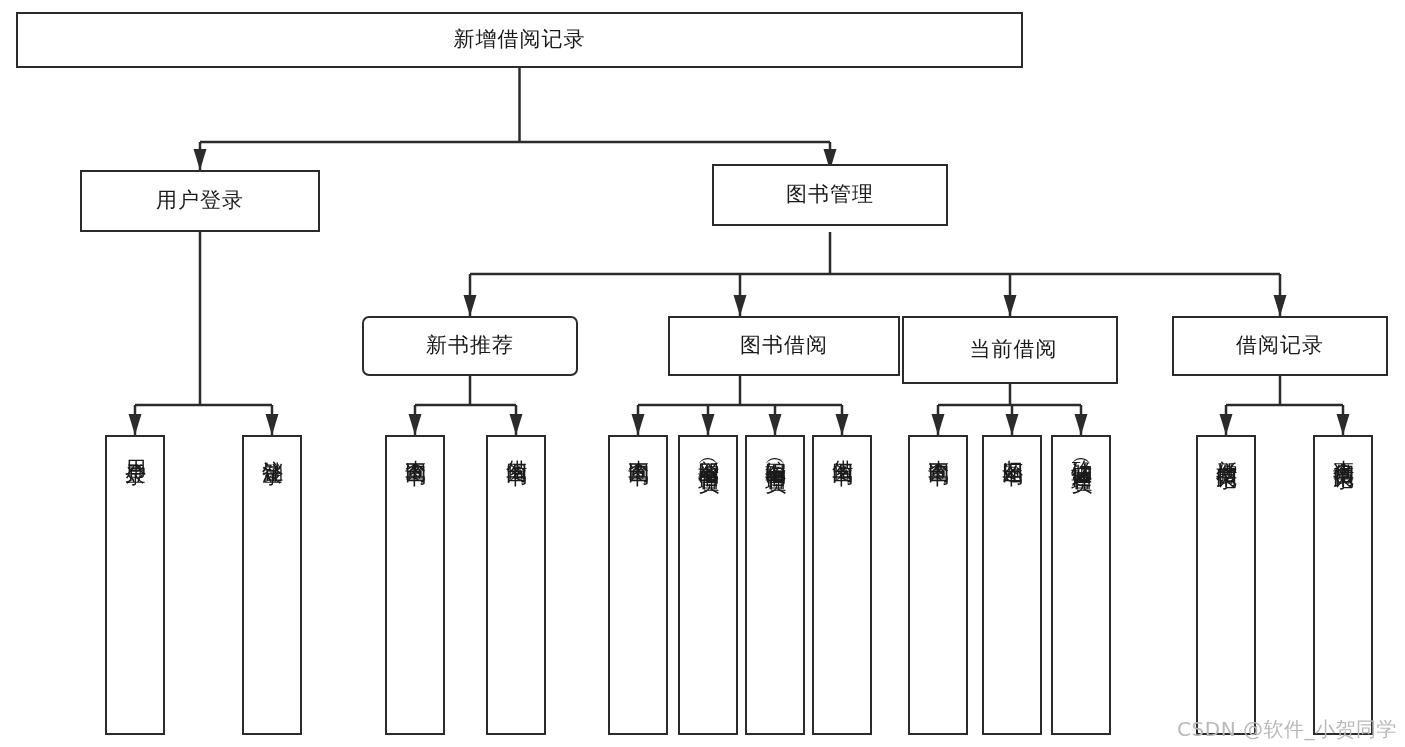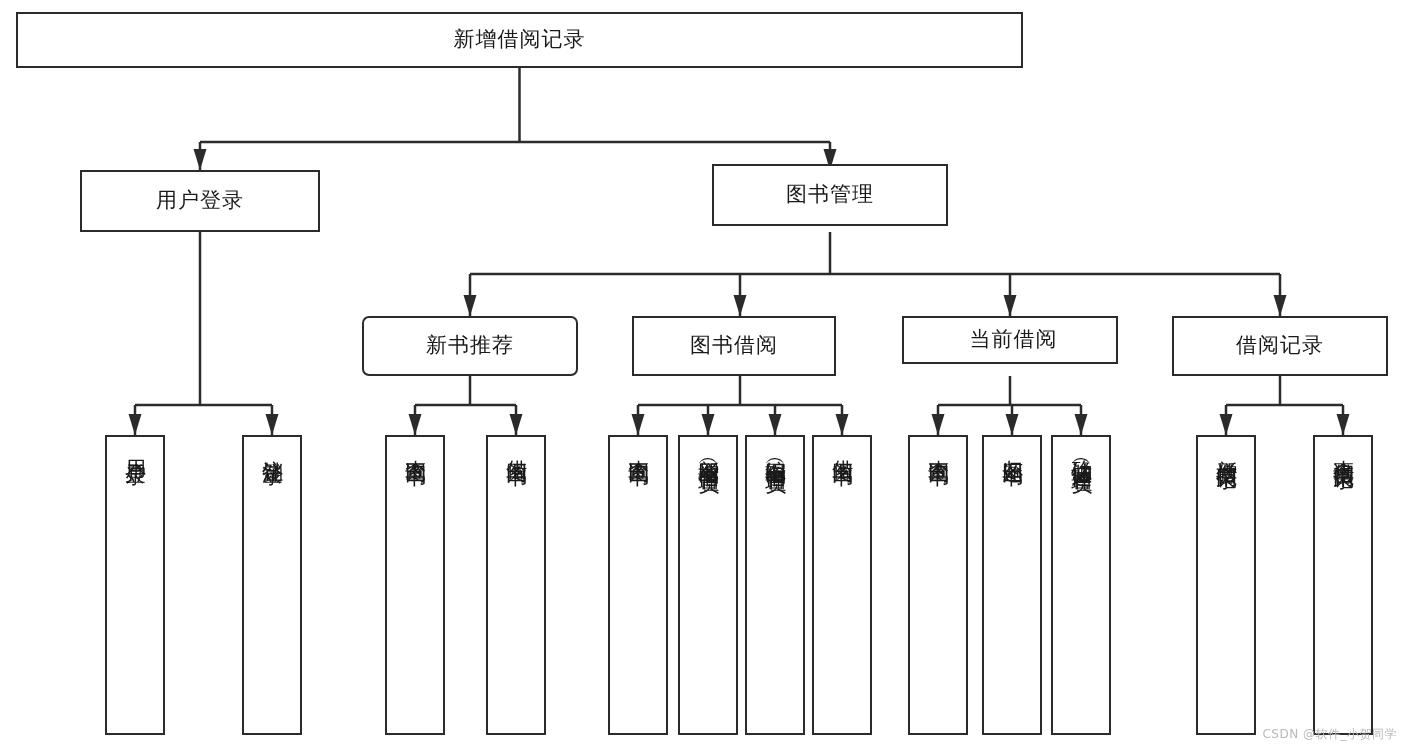--- a/index.html
+++ b/index.html
@@ -50,21 +50,21 @@
     font-size: 21px;
     line-height: 1.32;
     letter-spacing: 2px;
     white-space: nowrap;
     display: block;
   }
   #watermark {
     position: absolute;
     right: 8px;
     bottom: 4px;
-    font-size: 12px;
+    font-size: 20px;
     color: #b9b9b9;
     letter-spacing: 0.5px;
     white-space: nowrap;
   }
 </style>
 </head>
 <body>
 
 <div id="stage">
   <svg id="wires" viewBox="0 0 1405 747" xmlns="http://www.w3.org/2000/svg">
@@ -127,24 +127,24 @@
       </div>
       <div class="node horiz" style="left: 80px; top: 170px; width: 240px; height: 62px; border-color: rgb(43, 43, 43); background: rgb(255, 255, 255); color: rgb(26, 26, 26);">
         <span>用户登录</span>
       </div>
       <div class="node horiz" style="left: 712px; top: 164px; width: 236px; height: 62px; border-color: rgb(43, 43, 43); background: rgb(255, 255, 255); color: rgb(26, 26, 26);">
         <span>图书管理</span>
       </div>
       <div class="node horiz" style="left: 362px; top: 316px; width: 216px; height: 60px; border-color: rgb(43, 43, 43); background: rgb(255, 255, 255); color: rgb(26, 26, 26); border-radius: 7px;">
         <span>新书推荐</span>
       </div>
-      <div class="node horiz" style="left: 632px; top: 316px; width: 204px; height: 60px; border-color: rgb(43, 43, 43); background: rgb(255, 255, 255); color: rgb(26, 26, 26);">
+      <div class="node horiz" style="left: 668px; top: 316px; width: 232px; height: 60px; border-color: rgb(43, 43, 43); background: rgb(255, 255, 255); color: rgb(26, 26, 26);">
         <span>图书借阅</span>
       </div>
-      <div class="node horiz" style="left: 902px; top: 316px; width: 216px; height: 48px; border-color: rgb(43, 43, 43); background: rgb(255, 255, 255); color: rgb(26, 26, 26); padding-left: 7px;">
+      <div class="node horiz" style="left: 902px; top: 316px; width: 216px; height: 68px; border-color: rgb(43, 43, 43); background: rgb(255, 255, 255); color: rgb(26, 26, 26); padding-left: 7px;">
         <span>当前借阅</span>
       </div>
       <div class="node horiz" style="left: 1172px; top: 316px; width: 216px; height: 60px; border-color: rgb(43, 43, 43); background: rgb(255, 255, 255); color: rgb(26, 26, 26);">
         <span>借阅记录</span>
       </div>
       <div class="node vert" style="left: 105px; top: 435px; width: 60px; height: 300px; border-color: rgb(43, 43, 43); background: rgb(255, 255, 255); color: rgb(26, 26, 26);">
         <span class="vtext">用户登录</span>
       </div>
       <div class="node vert" style="left: 242px; top: 435px; width: 60px; height: 300px; border-color: rgb(43, 43, 43); background: rgb(255, 255, 255); color: rgb(26, 26, 26);">
         <span class="vtext">注销登录</span>

